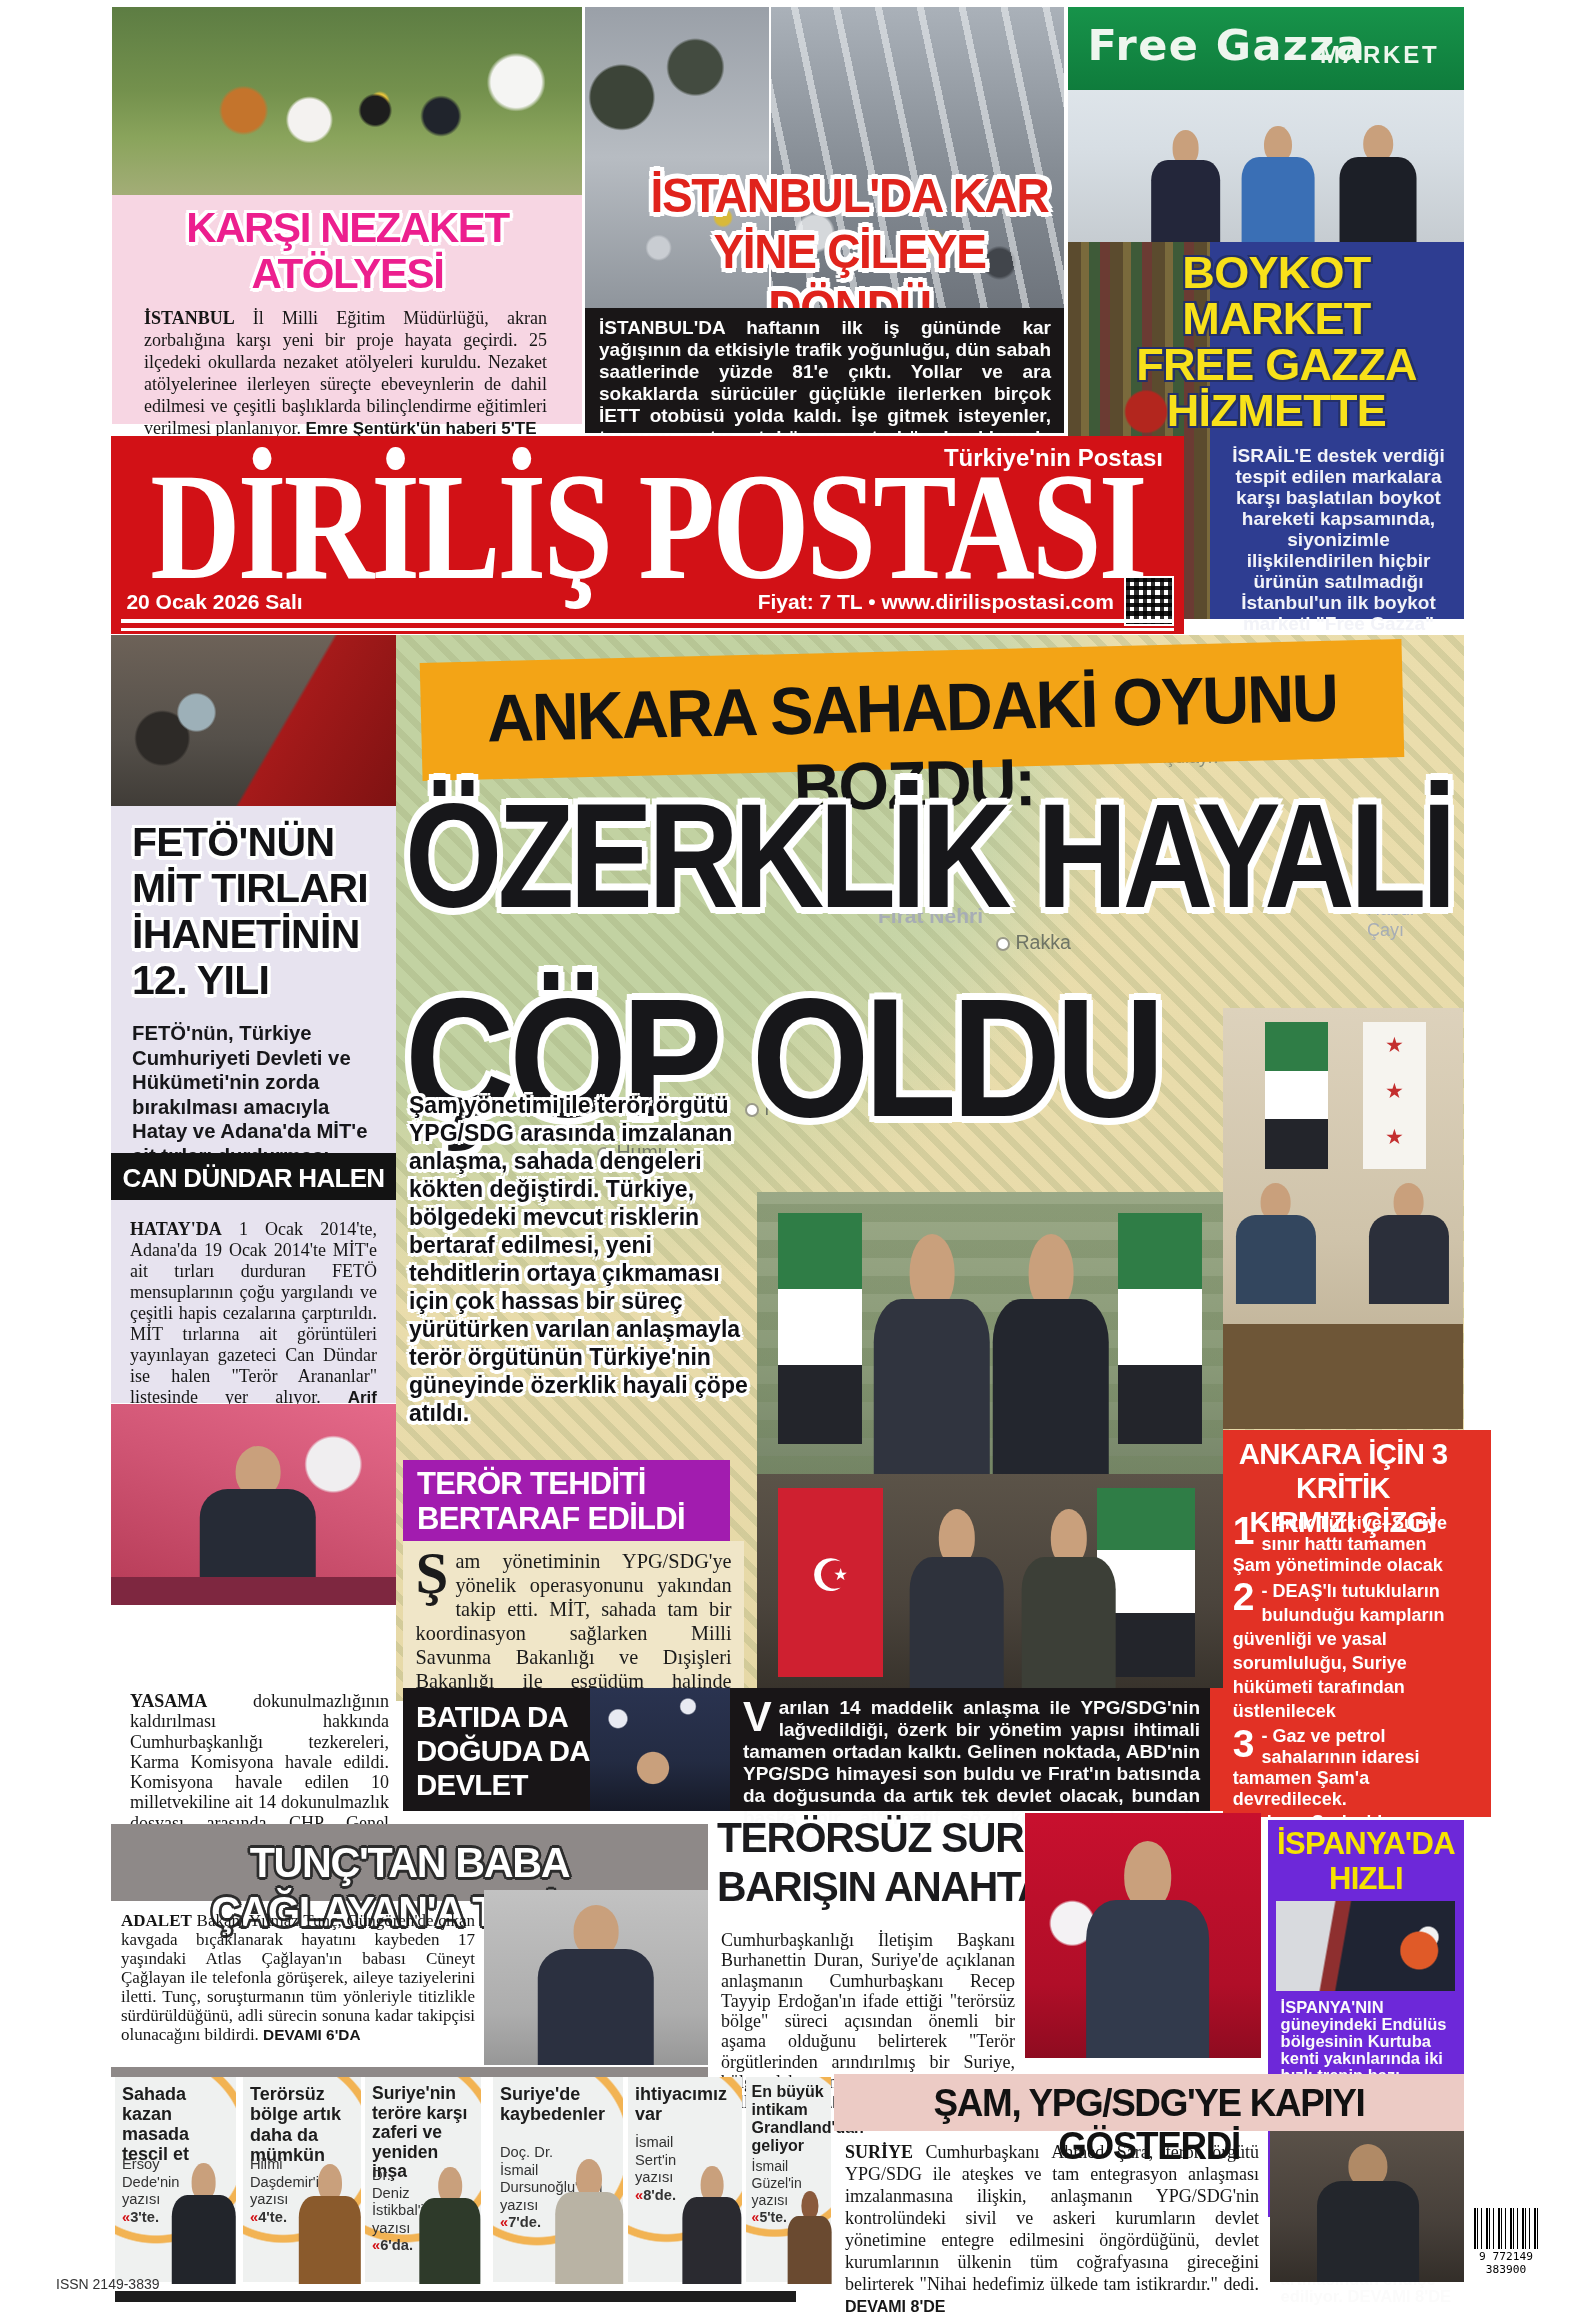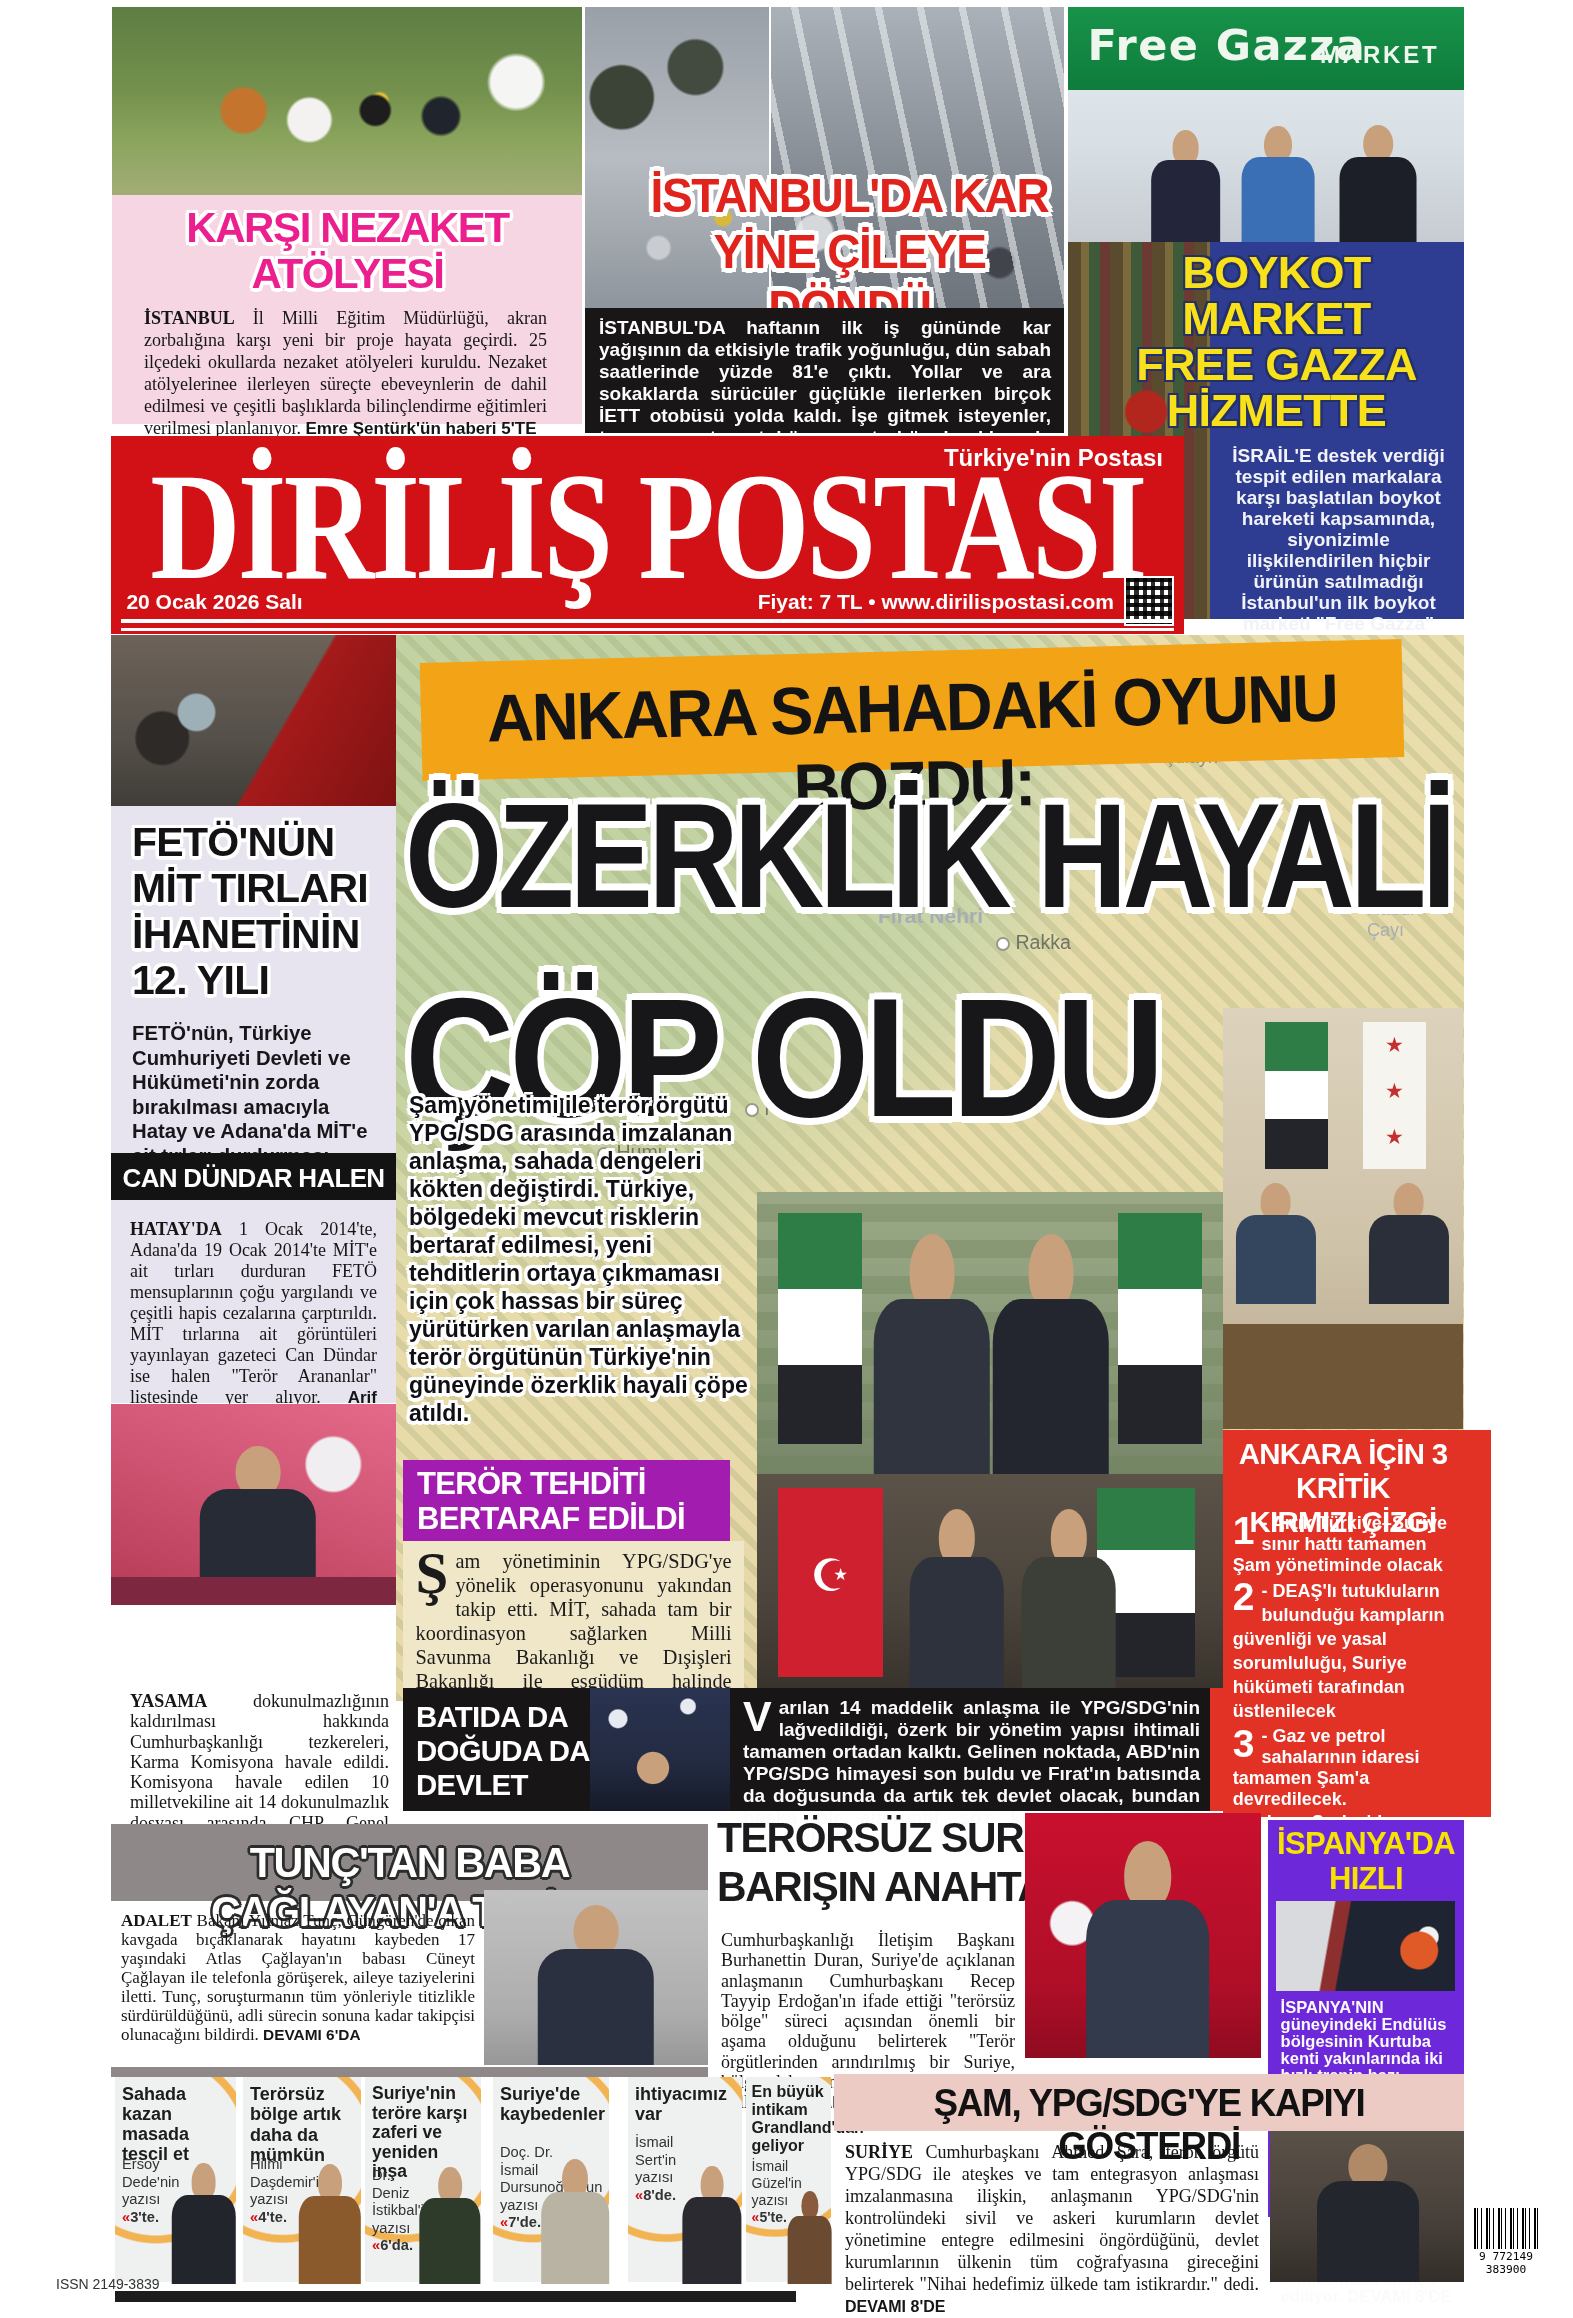--- a/index.html
+++ b/index.html
@@ -310,21 +310,21 @@
     <div class="person" style="right:1.4px;bottom:0;width:60px;height:118px;--suit:#8a5a2c;"></div>
   </div>
   <div class="abs cardbg" style="left:365px;top:2077px;width:116px;height:205px;">
     <div class="b" style="position:absolute;left:7px;top:7px;width:102px;font-size:17.5px;line-height:19.6px;color:#1c1c1c;">Suriye'nin teröre karşı zaferi ve yeniden inşa</div>
     <div style="position:absolute;left:7px;top:90px;width:56px;font-size:14.7px;line-height:17.5px;color:#333;">
       <span>Dr. Deniz İstikbal'in yazısı</span>
       <span class="guillemet">«</span><span class="b">6'da.</span>
     </div>
     <div class="person" style="right:1.4px;bottom:0;width:59px;height:115px;--suit:#2e3a2a;"></div>
   </div>
-  <div class="abs cardbg" style="left:493px;top:2077px;width:116px;height:205px;">
+  <div class="abs cardbg" style="left:493px;top:2077px;width:130px;height:205px;">
     <div class="b" style="position:absolute;left:7px;top:7px;width:116px;font-size:18px;line-height:20.3px;color:#1c1c1c;">Suriye'de kaybedenler</div>
     <div style="position:absolute;left:7px;top:67px;width:72px;font-size:14.7px;line-height:17.5px;color:#333;">
       <span>Doç. Dr. İsmail Dursunoğlu'nun yazısı</span>
       <span class="guillemet">«</span><span class="b">7'de.</span>
     </div>
     <div class="person" style="right:1.4px;bottom:0;width:65px;height:123px;--suit:#b9b3a4;"></div>
   </div>
   <div class="abs cardbg" style="left:628px;top:2077px;width:114px;height:205px;">
     <div class="b" style="position:absolute;left:7px;top:7px;width:100px;font-size:18px;line-height:20.3px;color:#1c1c1c;">ihtiyacımız var</div>
     <div style="position:absolute;left:7px;top:57px;width:55px;font-size:14.7px;line-height:17.5px;color:#333;">

